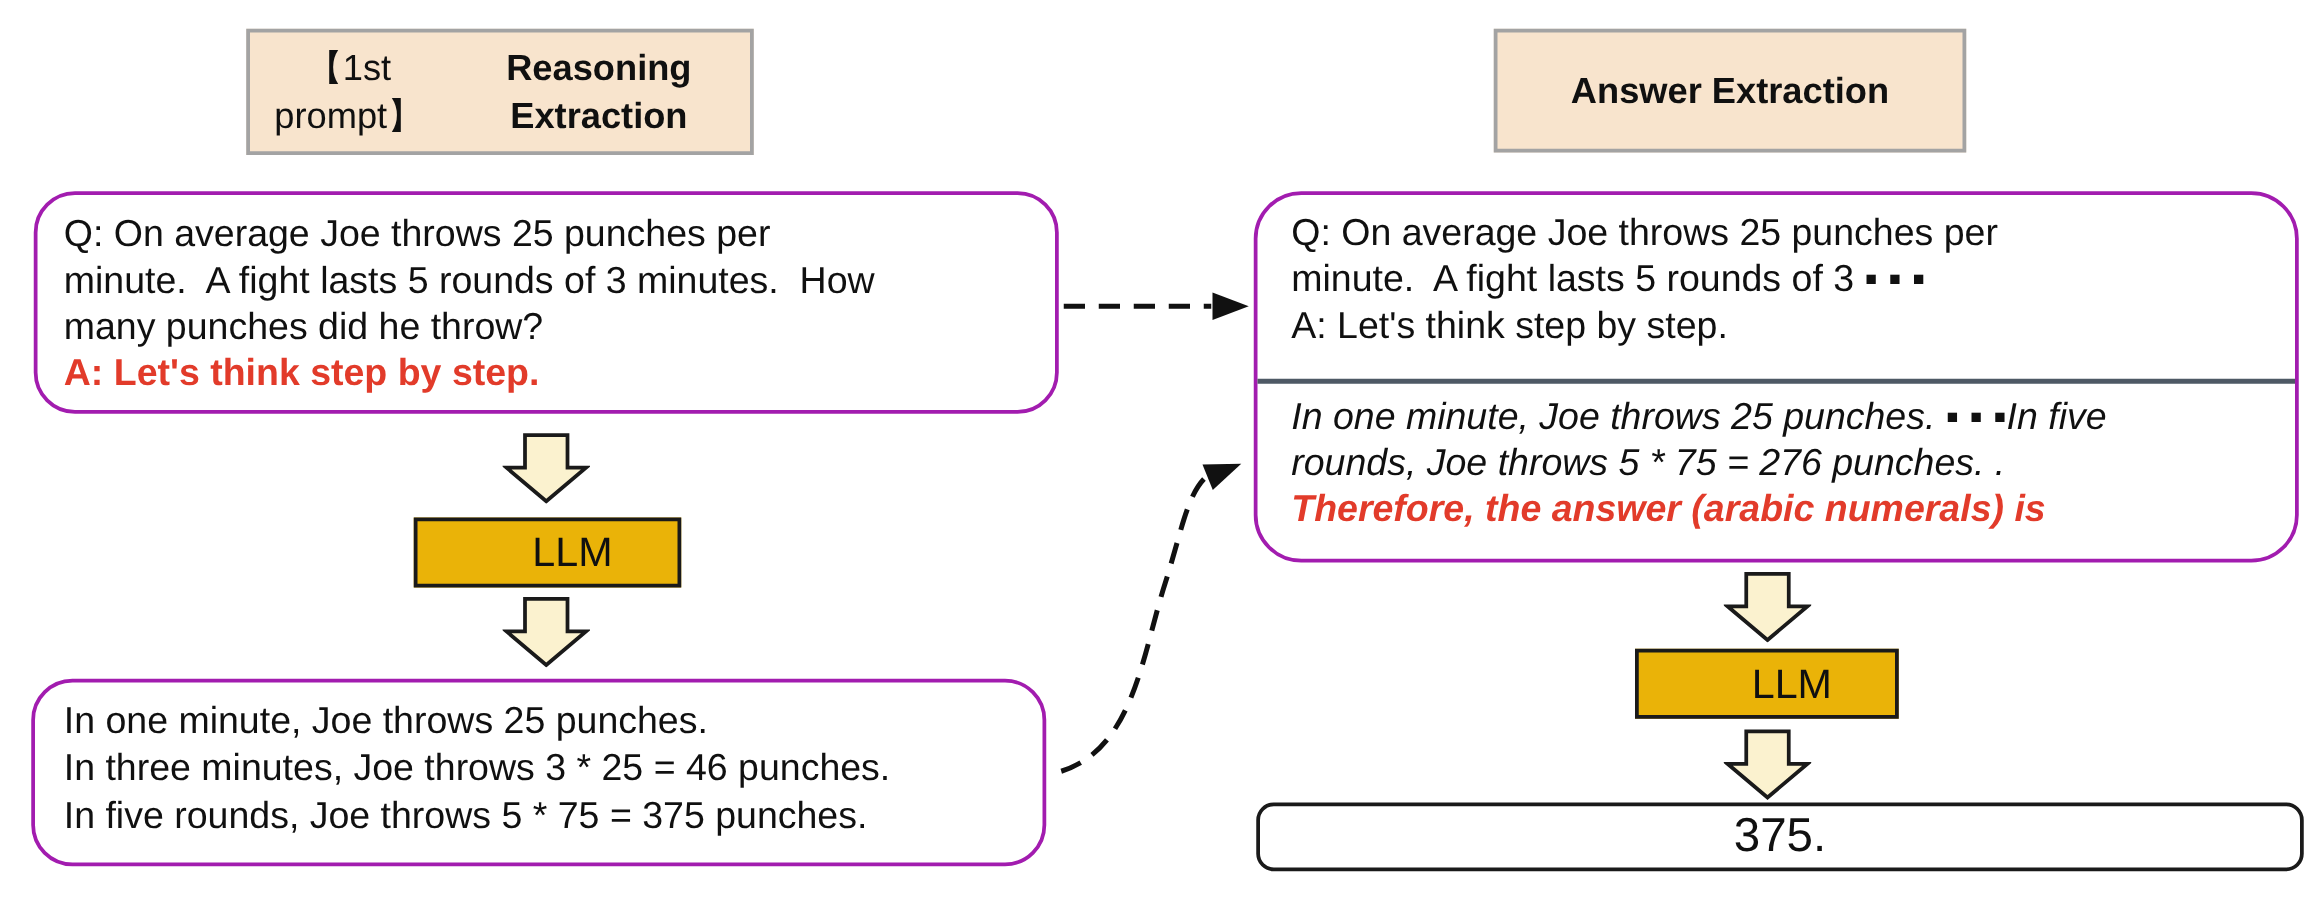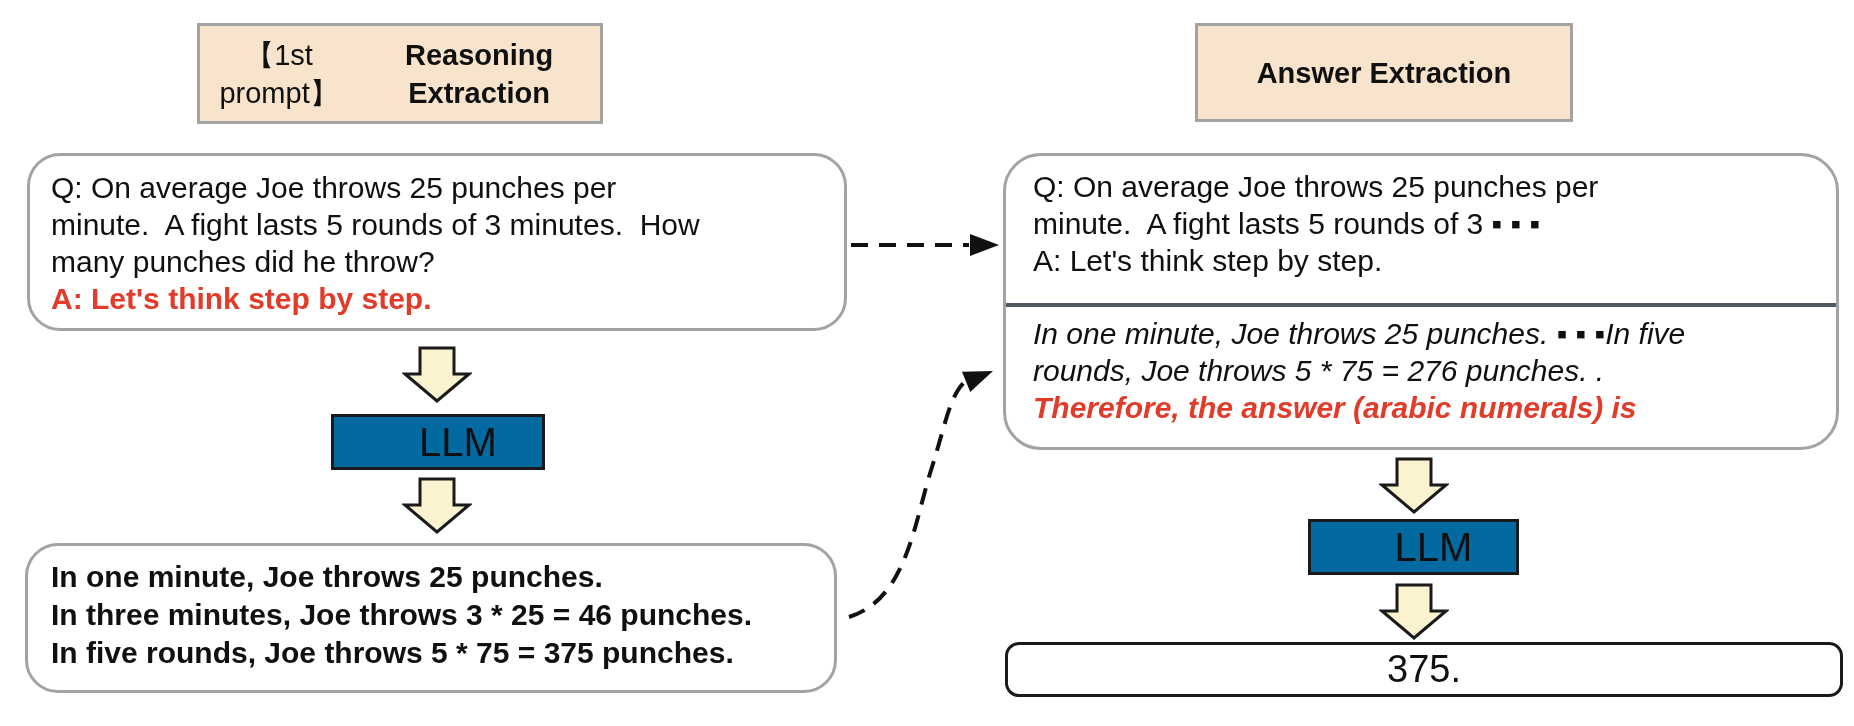--- a/index.html
+++ b/index.html
@@ -31,49 +31,49 @@
     z-index: 2;
   }
   .hdr-tag   { font-size: 29px; line-height: 38px; }
   .hdr-title { font-size: 29px; line-height: 38px; font-weight: bold; }
   #hdrL { left: 197px; top: 23px;  width: 406px; height: 101px; }
   #hdrR { left: 1195px; top: 23px; width: 378px; height: 99px; }
 
   .bubble {
     position: absolute;
     background: #ffffff;
-    border: 3px solid #a3a3a3;
+    border: 3px solid #a21caf;
     border-radius: 33px;
     z-index: 2;
   }
   .line { white-space: pre; font-size: 30px; line-height: 37px; }
   .red  { color: #e23b2a; font-weight: bold; }
 
   #qBox { left: 27px; top: 153px; width: 820px; height: 178px; padding: 13px 6px 0 21px; }
   #rBox { left: 25px; top: 543px; width: 812px; height: 150px; padding: 12px 6px 0 23px; }
-  #rBox .line { line-height: 38px; font-weight: bold; }
+  #rBox .line { line-height: 38px; }
 
   #pBox { left: 1003px; top: 153px; width: 836px; height: 297px; border-radius: 38px; }
   #pTop    { position: absolute; left: 27px; top: 12px; }
   #pBottom { position: absolute; left: 27px; top: 159px; font-style: italic; }
   #pDivider {
     position: absolute;
     left: 0; right: 0; top: 147px;
     height: 4px;
     background: #4e5965;
   }
 
   .llm {
     position: absolute;
-    background: #0369a1;
+    background: #eab308;
     border: 3px solid #1a1a1a;
     display: flex;
     align-items: center;
     justify-content: center;
-    font-size: 40px;
+    font-size: 33px;
     z-index: 2;
     padding-left: 40px;
   }
   #llmL { left: 331px;  top: 414px; width: 214px; height: 56px; }
   #llmR { left: 1308px; top: 519px; width: 211px; height: 56px; }
 
   .block-arrow { position: absolute; z-index: 1; }
   #arrL1 { left: 402px;  top: 346px; }
   #arrL2 { left: 402px;  top: 477px; }
   #arrR1 { left: 1379px; top: 457px; }

